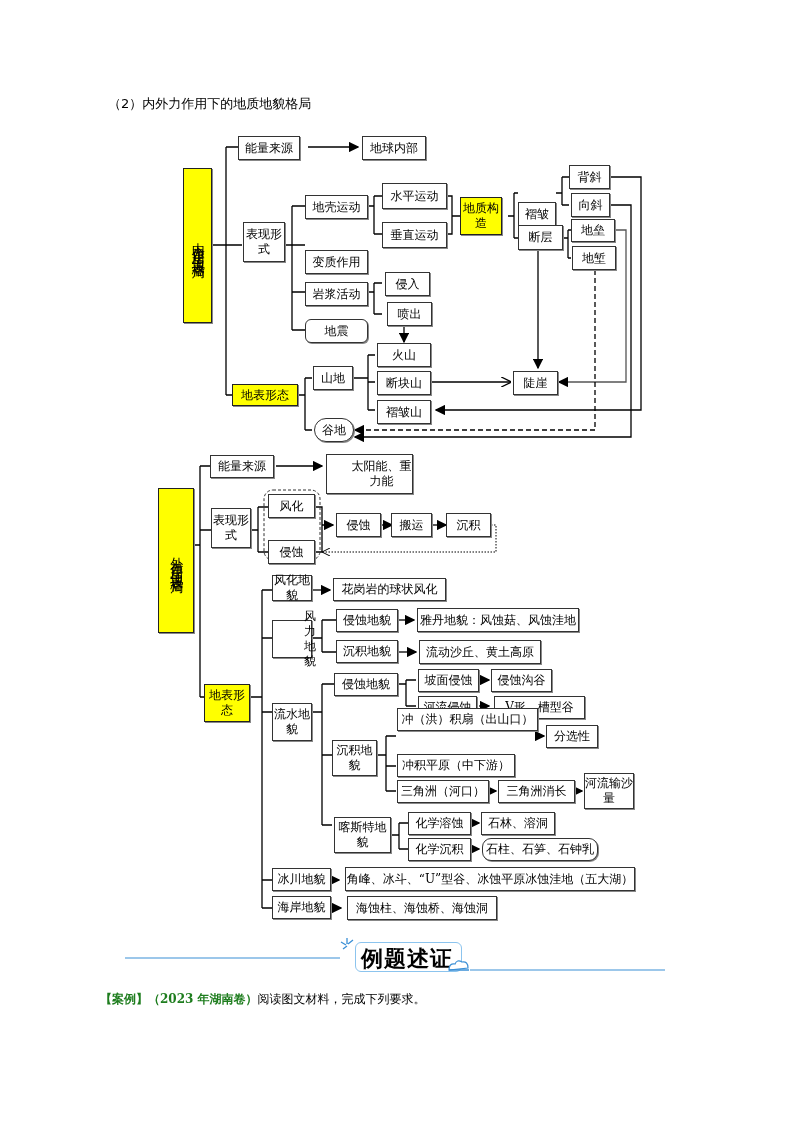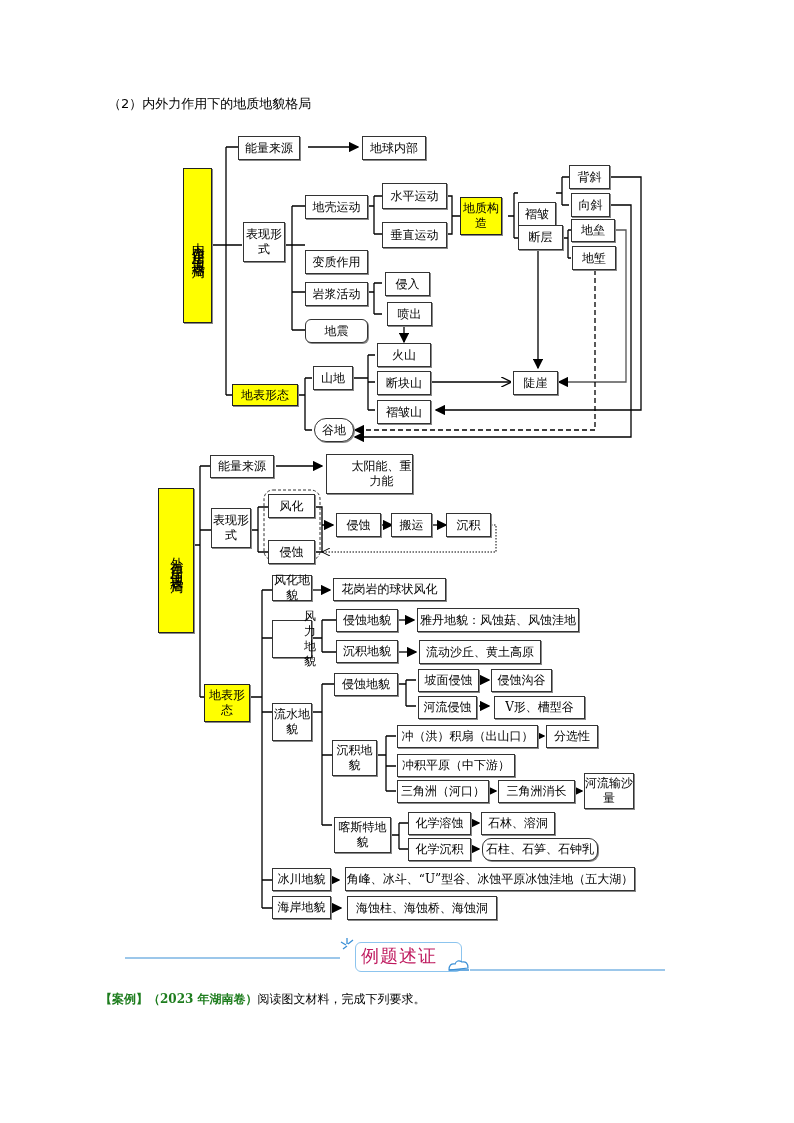--- a/index.html
+++ b/index.html
@@ -126,21 +126,21 @@
 <div class="box" style="left:417px;top:608px;width:162px;height:24px;">雅丹地貌：风蚀菇、风蚀洼地</div>
 <div class="box" style="left:336px;top:640px;width:62px;height:23px;">沉积地貌</div>
 <div class="box" style="left:419px;top:640px;width:122px;height:24px;">流动沙丘、黄土高原</div>
 <div class="box" style="left:272px;top:703px;width:40px;height:38px;">流水地貌</div>
 <div class="box" style="left:334px;top:673px;width:64px;height:23px;">侵蚀地貌</div>
 <div class="box" style="left:418px;top:669px;width:61px;height:23px;">坡面侵蚀</div>
 <div class="box" style="left:491px;top:669px;width:61px;height:23px;">侵蚀沟谷</div>
 <div class="box" style="left:418px;top:696px;width:59px;height:23px;">河流侵蚀</div>
 <div class="box" style="left:494px;top:696px;width:91px;height:23px;">V形、槽型谷</div>
 <div class="box" style="left:332px;top:740px;width:45px;height:36px;">沉积地貌</div>
-<div class="box" style="left:397px;top:725px;width:141px;height:23px;">冲（洪）积扇（出山口）</div>
+<div class="box" style="left:397px;top:708px;width:141px;height:23px;">冲（洪）积扇（出山口）</div>
 <div class="box" style="left:546px;top:725px;width:52px;height:23px;">分选性</div>
 <div class="box" style="left:397px;top:754px;width:118px;height:23px;">冲积平原（中下游）</div>
 <div class="box" style="left:397px;top:780px;width:92px;height:23px;">三角洲（河口）</div>
 <div class="box" style="left:498px;top:780px;width:77px;height:23px;">三角洲消长</div>
 <div class="box" style="left:584px;top:773px;width:50px;height:36px;">河流输沙量</div>
 <div class="box" style="left:334px;top:817px;width:57px;height:36px;">喀斯特地貌</div>
 <div class="box" style="left:408px;top:812px;width:63px;height:23px;">化学溶蚀</div>
 <div class="box" style="left:481px;top:812px;width:74px;height:23px;">石林、溶洞</div>
 <div class="box" style="left:408px;top:838px;width:63px;height:23px;">化学沉积</div>
 <div class="box" style="left:482px;top:838px;width:116px;height:23px;border-radius:9px;">石柱、石笋、石钟乳</div>
@@ -149,21 +149,21 @@
 <div class="box" style="left:272px;top:896px;width:59px;height:23px;">海岸地貌</div>
 <div class="box" style="left:347px;top:896px;width:150px;height:24px;">海蚀柱、海蚀桥、海蚀洞</div>
 
 <div class="banner">
   <svg width="115" height="32" style="position:absolute;left:-18px;top:-6px;">
     <g stroke="#3a8fd6" stroke-width="1.3">
         <path d="M10,4 V10 M4,8 L9,11 M16,6 L11,10 M6,15 L10,12"></path>
       </g>
   </svg>
   <div style="position:absolute;left:0;top:2px;width:105px;height:28px;border:1px solid #8cc4ee;border-radius:6px;background:#fff;"></div>
-  <div style="position:absolute;left:6px;top:4px;font-size:18px;font-weight:normal;color:#be185d;font-family:'DejaVu Sans','Liberation Sans',sans-serif;letter-spacing:1px;">例题述证</div>
+  <div style="position:absolute;left:6px;top:4px;font-size:22px;font-weight:bold;color:#000000;font-family:'DejaVu Sans','Liberation Sans',sans-serif;letter-spacing:1px;">例题述证</div>
   <svg width="24" height="14" style="position:absolute;left:92px;top:18px;">
     <path d="M2,12 Q2,5 8,6 Q10,1 15,4 Q21,3 21,10 Z" fill="#fff" stroke="#3a8fd6" stroke-width="1.2"></path>
     <path d="M2,12 H22" stroke="#3a8fd6" stroke-width="1.5"></path>
   </svg>
 </div>
 
 <div class="case">
   <span class="tag">【案例】</span><span class="tag">（2023 年湖南卷）</span><span>阅读图文材料，完成下列要求。</span>
 </div>
 

